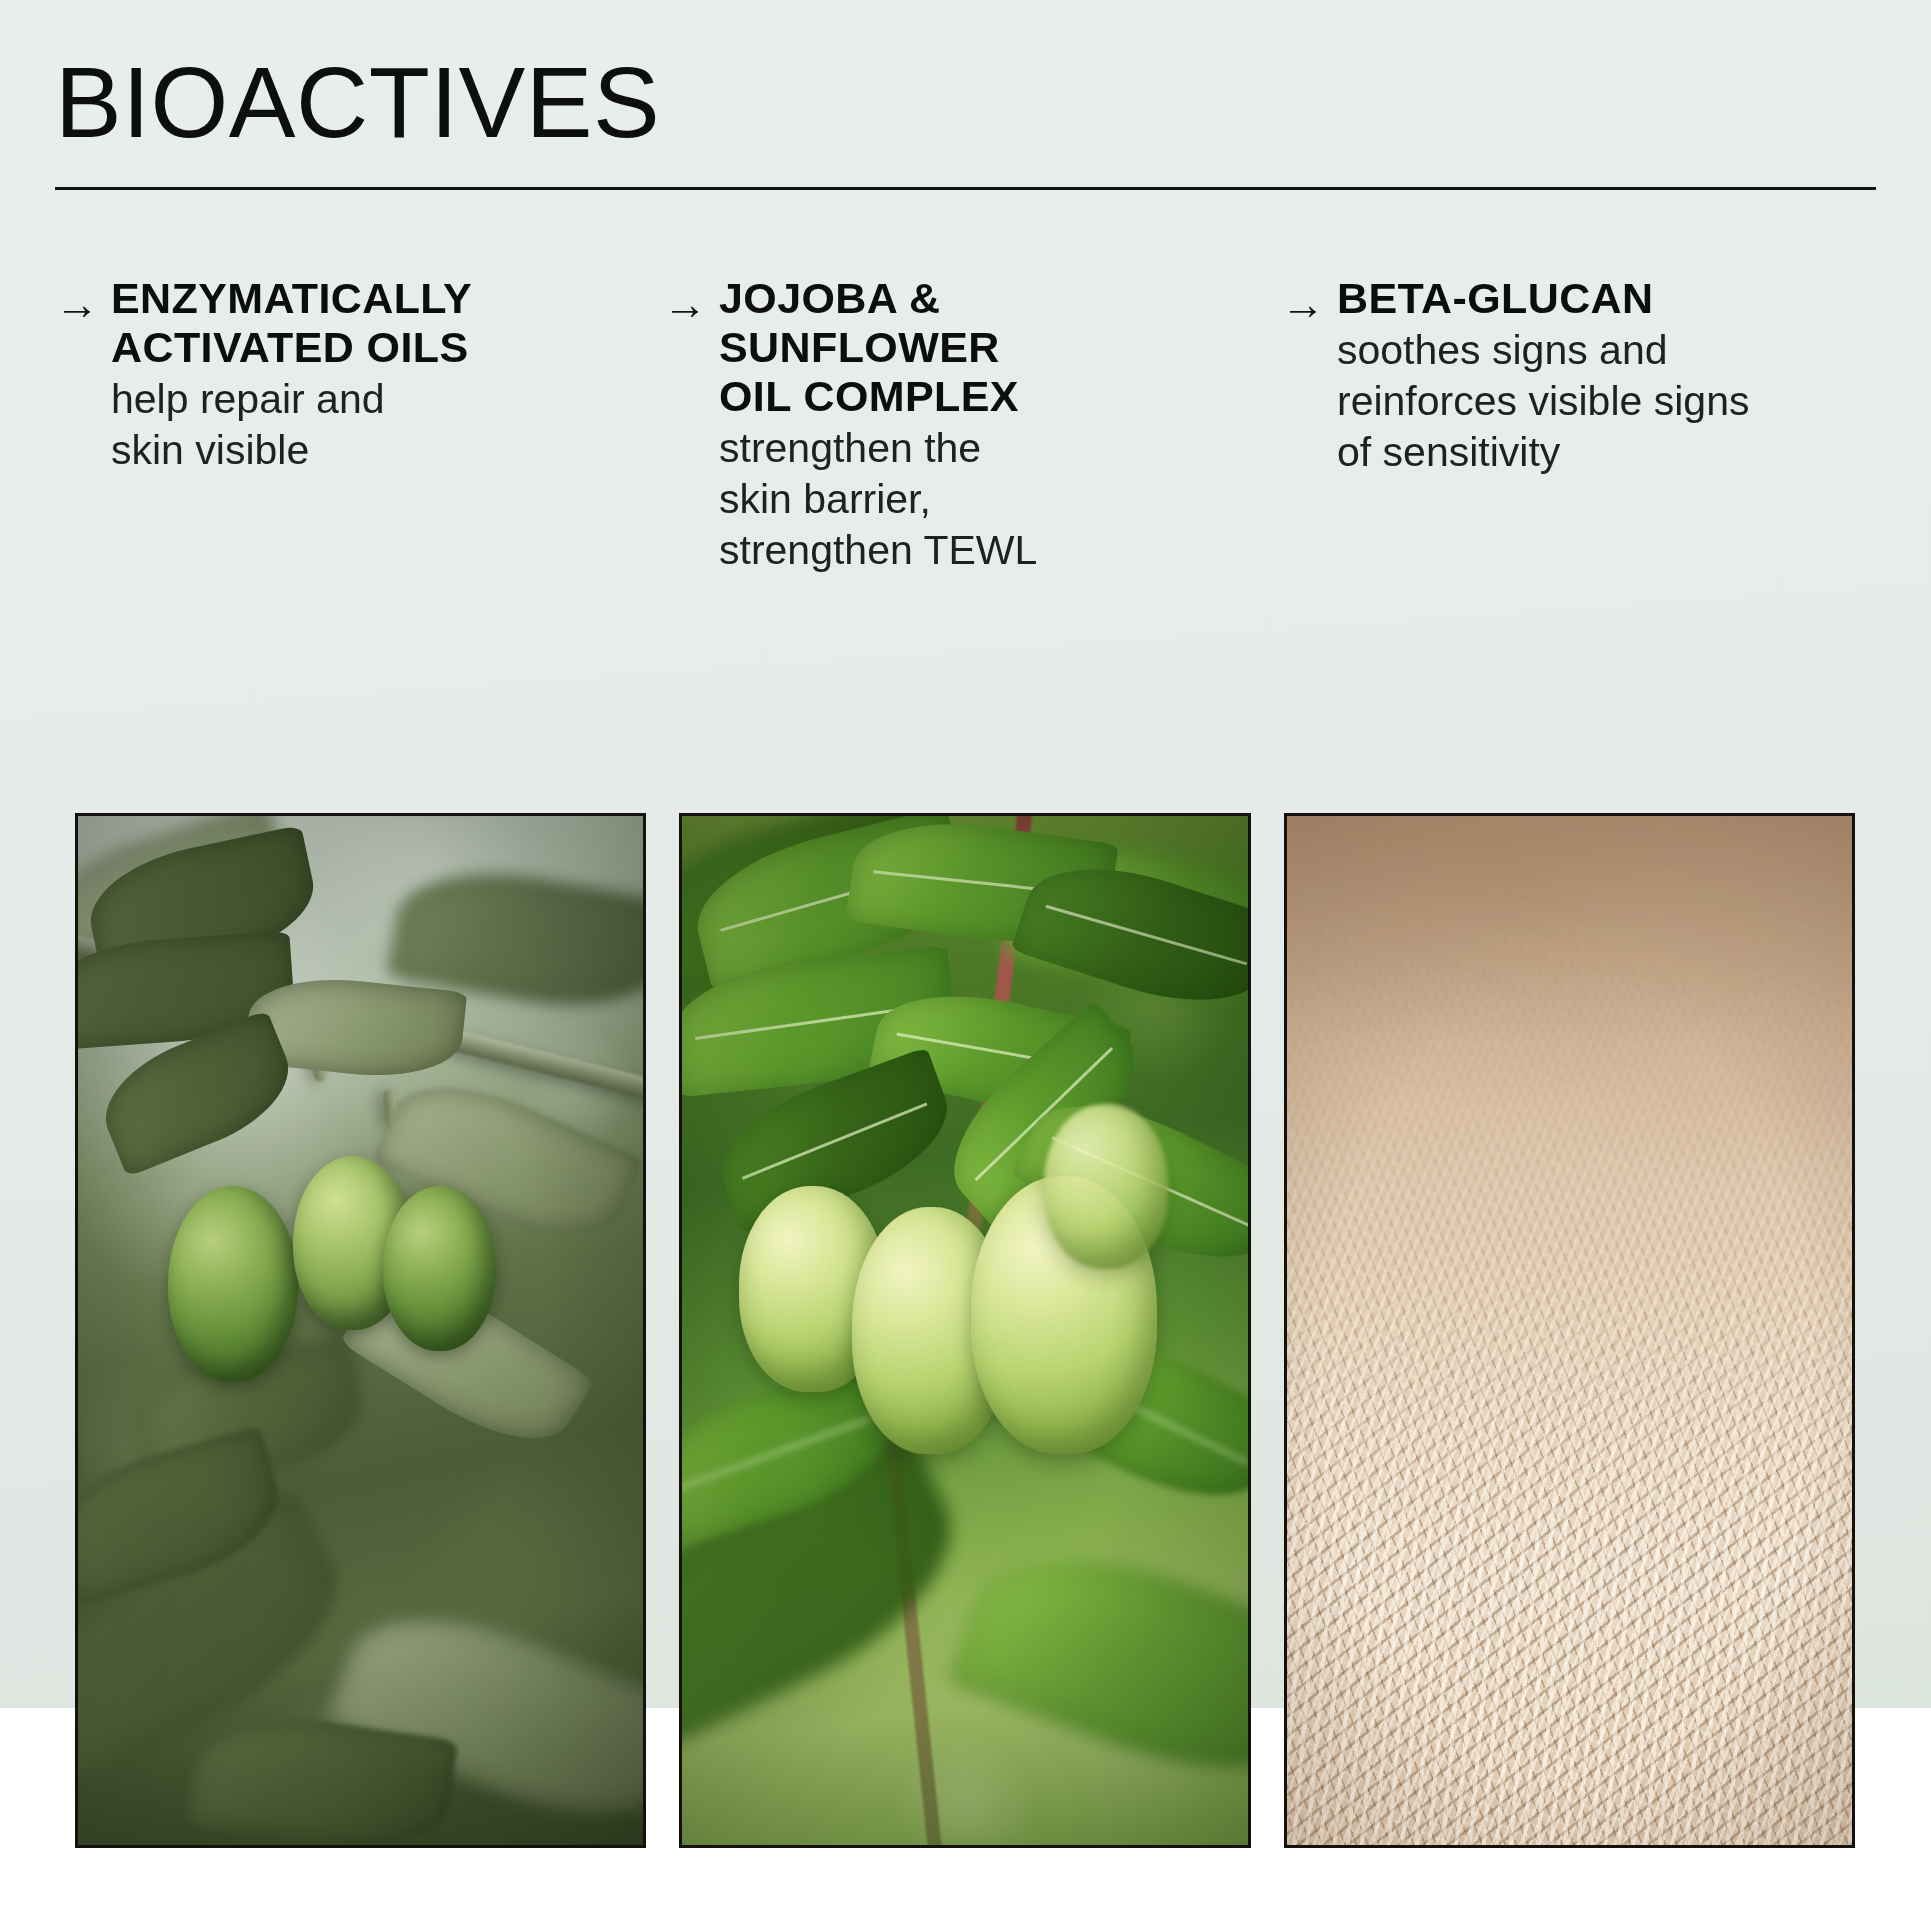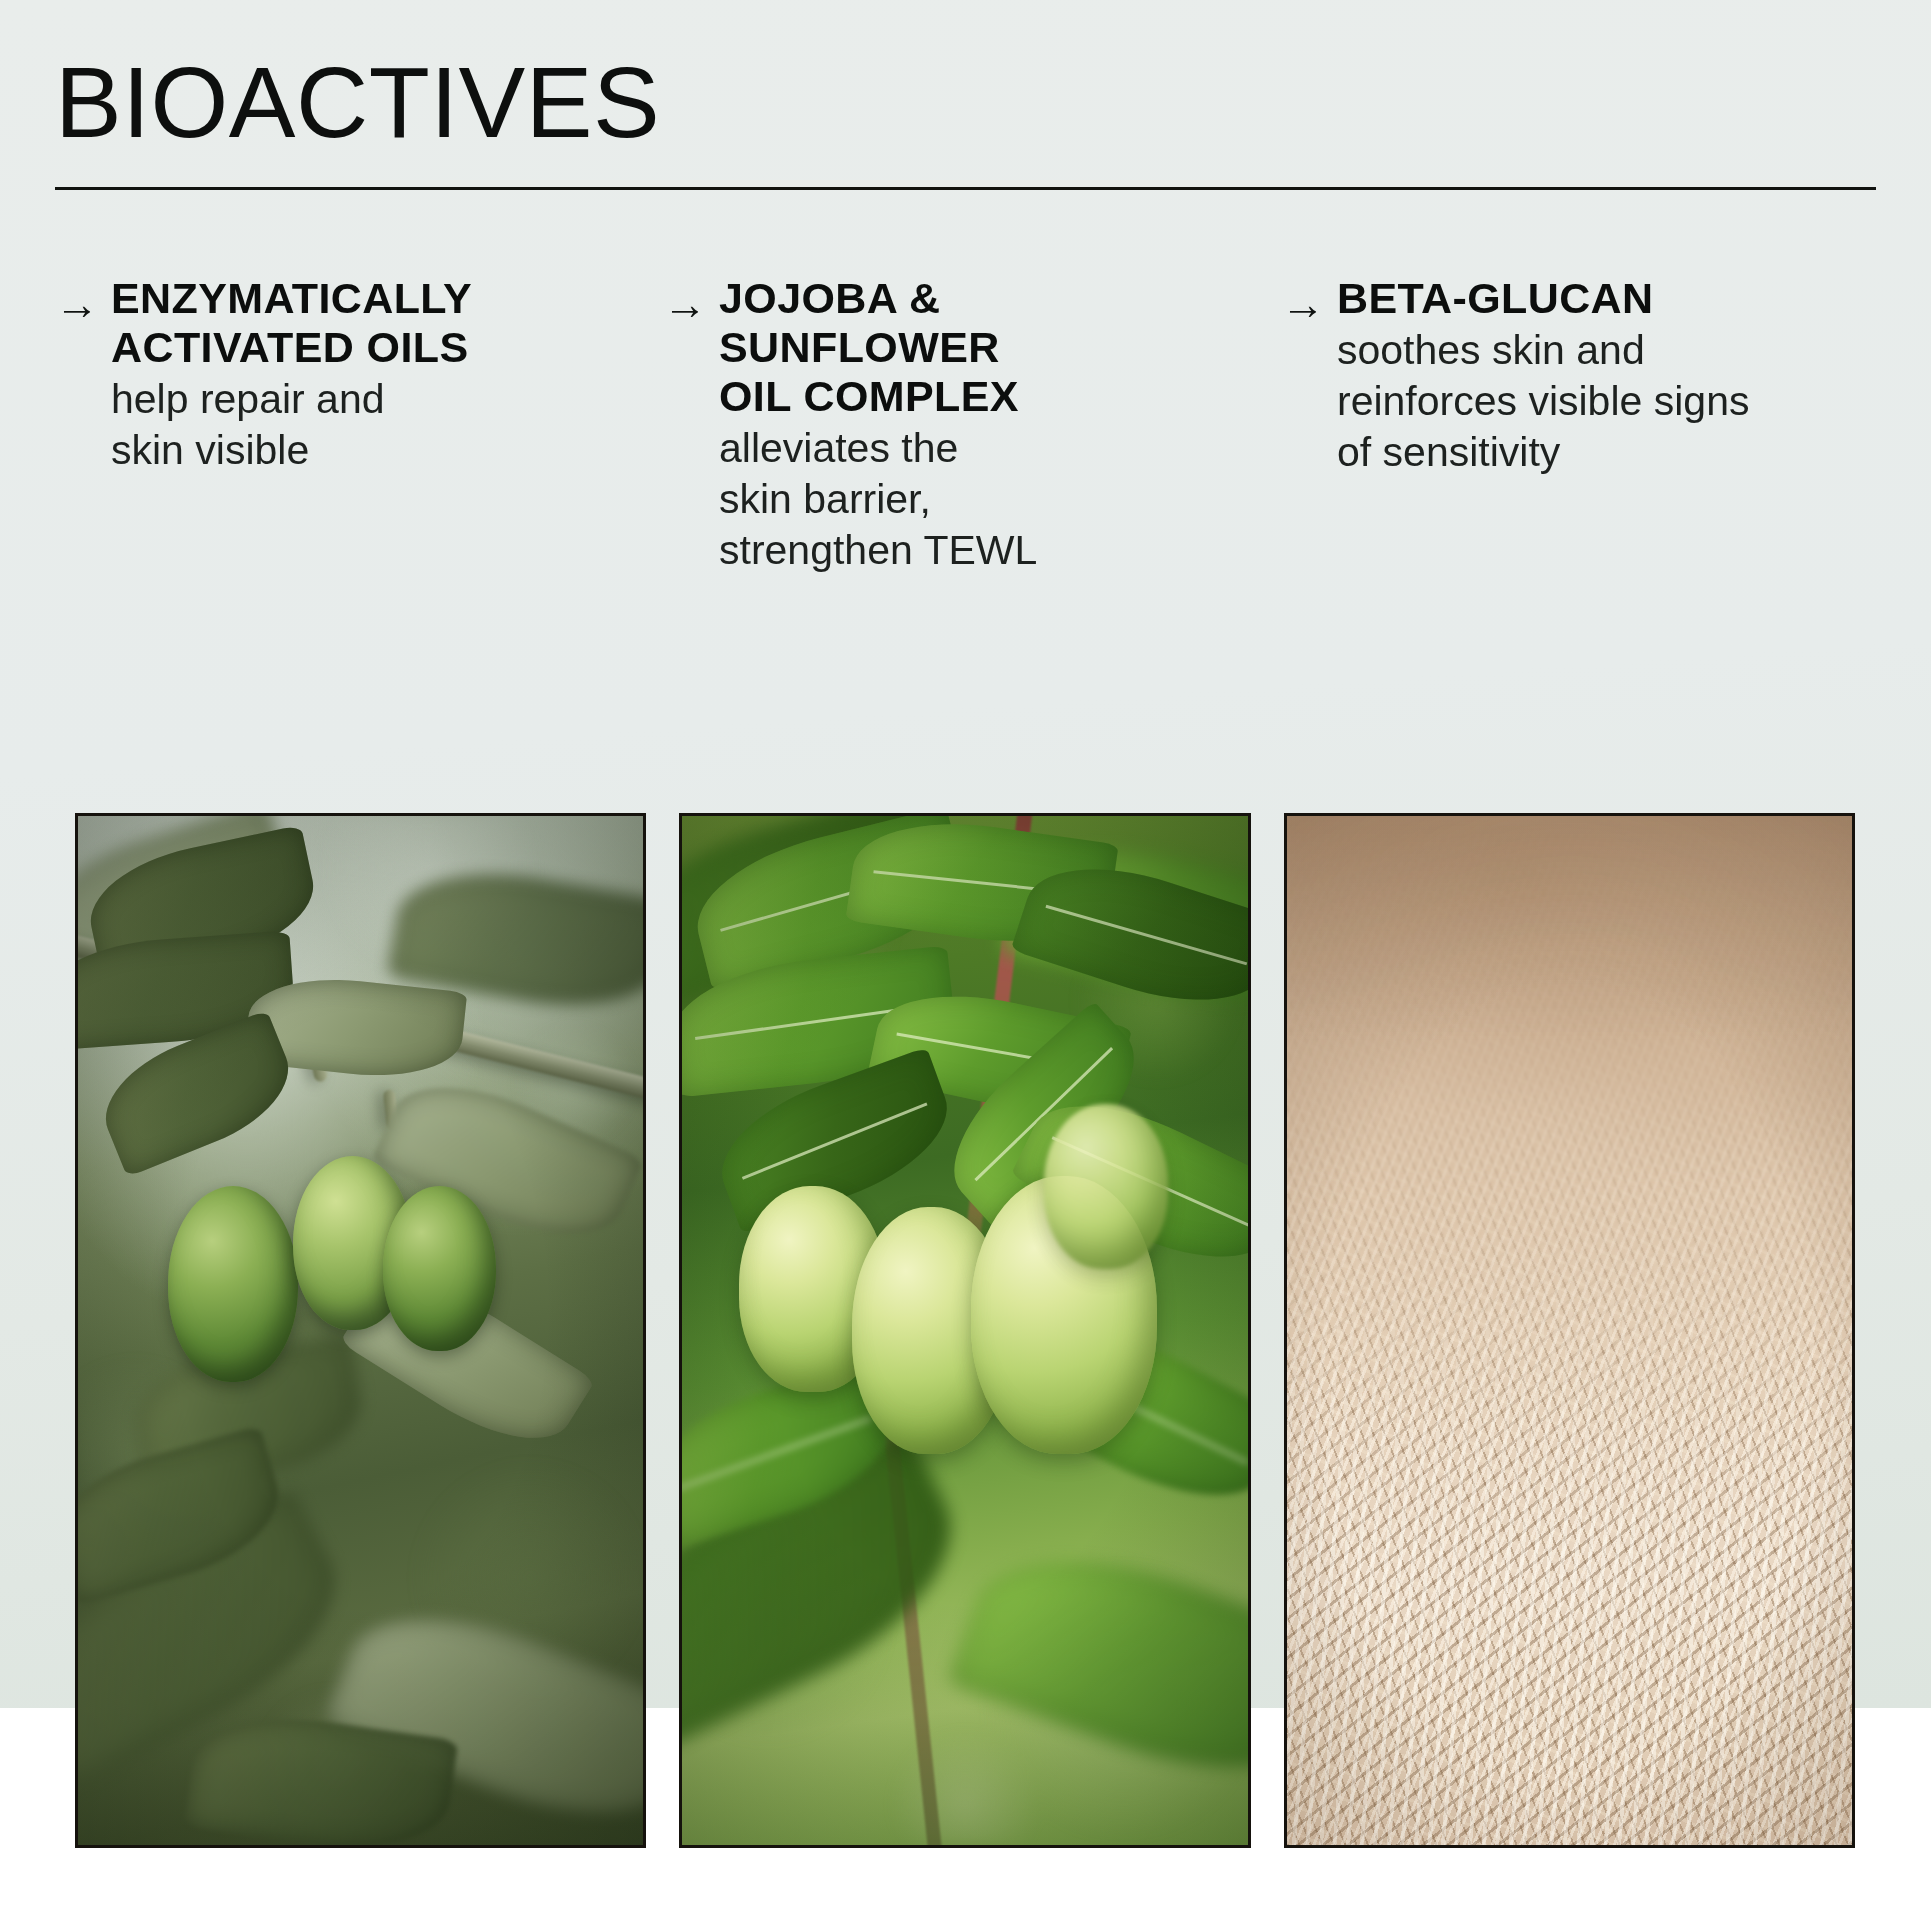--- a/index.html
+++ b/index.html
@@ -310,35 +310,35 @@
 
     <div class="col">
       <div class="arrow-icon">→</div>
       <div class="col-body">
         <div class="col-heading">
           <div>JOJOBA &amp;</div>
           <div>SUNFLOWER</div>
           <div>OIL COMPLEX</div>
         </div>
         <div class="col-text">
-          <span>alleviates the</span>
+          <span>strengthen the</span>
           <span>skin barrier,</span>
           <span>strengthen TEWL</span>
         </div>
       </div>
     </div>
 
     <div class="col">
       <div class="arrow-icon">→</div>
       <div class="col-body">
         <div class="col-heading">
           <div>BETA-GLUCAN</div>
         </div>
         <div class="col-text">
-          <span>soothes skin and</span>
+          <span>soothes signs and</span>
           <span>reinforces visible signs</span>
           <span>of sensitivity</span>
         </div>
       </div>
     </div>
   </div>
 
   <div class="photos">
 
     <div class="photo">

